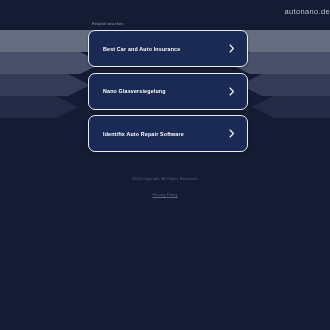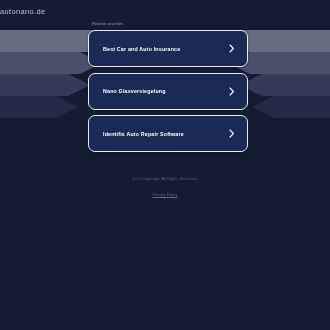--- a/index.html
+++ b/index.html
@@ -46,21 +46,21 @@
   .band.right {
     right: 0;
   }
 
   
   .site-title {
     position: absolute;
     top: 7px;
     left: 0;
     width: 330px;
-    text-align: left;
+    text-align: right;
     font-size: 7.5px;
     letter-spacing: 0.35px;
     color: #b9c0cf;
     z-index: 5;
     font-family: "Liberation Sans", sans-serif;
   }
 
   
   .content {
     position: absolute;

